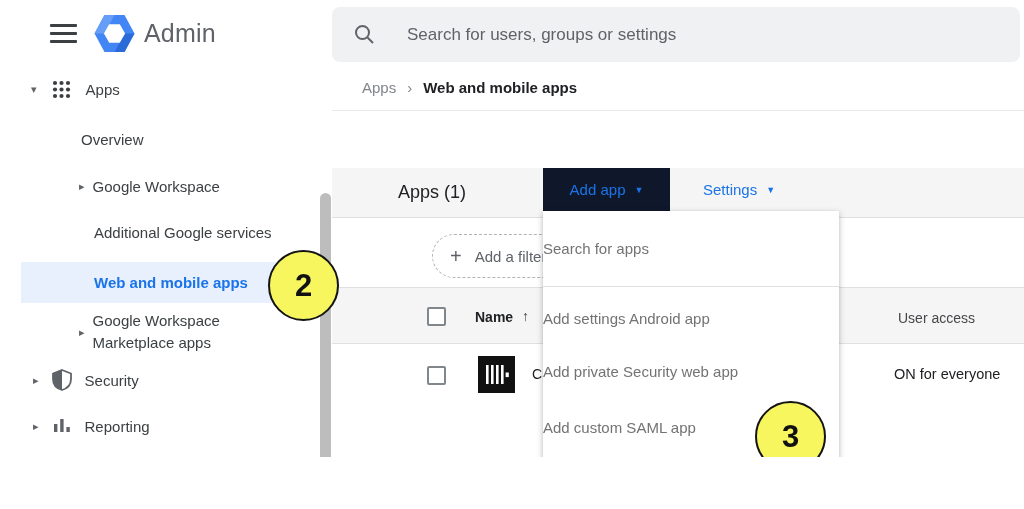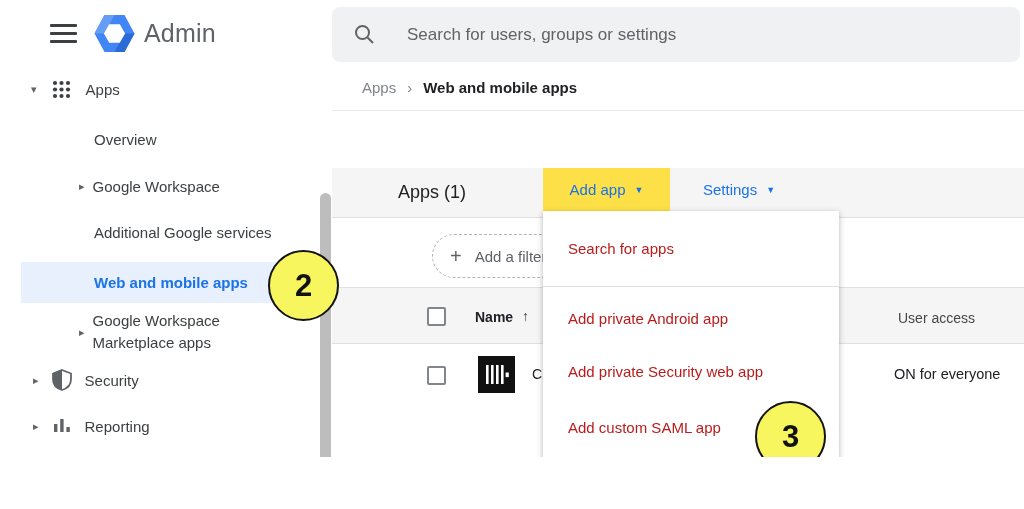--- a/index.html
+++ b/index.html
@@ -42,21 +42,21 @@
     left:21px; top:262px; width:295px; height:41px; background:#e8f0fe; z-index:1;
   }
   .selected-label { left:94px; top:274px; font-size:15px; font-weight:bold; color:#1a73e8; z-index:2; cursor:pointer; }
   .two-line { line-height:22px; width:175px; }
   .scrollbar { left:320px; top:193px; width:11px; height:316px; background:#bdbdbd; border-radius:6px 6px 0 0; z-index:3; cursor:grab; }
 
   
   .toolbar { left:332px; top:168px; width:692px; height:50px; background:#f5f5f5; border-bottom:1px solid #e0e0e0; }
   .apps-count { left:398px; top:182px; font-size:18px; color:#202124; }
   .addapp-btn {
-    left:543px; top:168px; width:127px; height:43px; background:#fde047;
+    left:543px; top:168px; width:127px; height:43px; background:#0f172a;
     display:flex; align-items:center; justify-content:center; gap:9px; cursor:pointer;
   }
   .blue-label { color:#1a73e8; font-size:15px; }
   .blue-caret { color:#1a73e8; font-size:9px; line-height:1; padding-top:2px; }
   .settings-btn { left:697px; top:168px; height:43px; display:flex; align-items:center; gap:9px; cursor:pointer; padding:0 6px; }
 
   
   .filter-divider { left:332px; top:287px; width:692px; height:1px; background:#e0e0e0; }
   .filter-pill {
     left:432px; top:234px; width:150px; height:44px; border:1.5px dashed #b0b4b8;
@@ -75,21 +75,21 @@
   .useraccess-head { left:898px; top:310px; font-size:14px; color:#444649; }
   .app-icon { left:478px; top:356px; width:37px; height:37px; }
   .app-name-partial { left:532px; top:366px; font-size:14px; color:#202124; }
   .useraccess-val { left:894px; top:366px; font-size:14.5px; color:#202124; }
 
   
   .menu {
     left:543px; top:211px; width:296px; height:260px; background:#fff; z-index:5;
     box-shadow:0 2px 6px rgba(0,0,0,0.28), 0 0 1px rgba(0,0,0,0.15); border-radius:1px;
   }
-  .menu-item { display:flex; align-items:center; padding-left:25px; font-size:15px; color:#b91c1c; cursor:pointer; }
+  .menu-item { display:flex; align-items:center; font-size:15px; color:#737373; cursor:pointer; }
   .menu-item-first { height:76px; border-bottom:1px solid #e0e0e0; }
   .menu-item-std { height:56px; }
   .menu-pad-top { padding-top:7px; }
 
   
   .num-circle {
     width:71px; height:71px; border-radius:50%; background:#f7f65f; border:2.4px solid #141414;
     display:flex; align-items:center; justify-content:center;
     font-size:31px; font-weight:bold; color:#111; z-index:10;
   }
@@ -149,21 +149,21 @@
           <circle cx="9.5" cy="9.5" r="2.1"></circle>
           <circle cx="16" cy="9.5" r="2.1"></circle>
         <circle cx="3" cy="16" r="2.1"></circle>
           <circle cx="9.5" cy="16" r="2.1"></circle>
           <circle cx="16" cy="16" r="2.1"></circle>
       </svg>
     </span>
     <span>Apps</span>
   </div>
 
-  <div class="abs side-row" style="left:94px; top:131px;">
+  <div class="abs side-row" style="left:81px; top:131px;">
     <span>Overview</span>
   </div>
 
   <div class="abs side-row" style="left:79px; top:178px; gap:8px;">
     <span class="caret-right">▸</span>
     <span>Google Workspace</span>
   </div>
 
   <div class="abs side-row" style="left:94px; top:224px;">
     <span>Additional Google services</span>
@@ -249,21 +249,21 @@
         <rect x="23" y="9" width="2.6" height="19" fill="#ffffff"></rect>
         <rect x="27.6" y="16.5" width="3.2" height="4.6" fill="#ffffff"></rect>
       </svg>
     </div>
     <div class="abs app-name-partial">C</div>
     <div class="abs useraccess-val">ON for everyone</div>
   </div>
 
   <div class="abs menu">
     <div class="menu-item menu-item-first">Search for apps</div>
-    <div class="menu-item menu-item-std menu-pad-top">Add private Android app</div>
+    <div class="menu-item menu-item-std menu-pad-top">Add settings Android app</div>
     <div class="menu-item menu-item-std">Add private Security web app</div>
     <div class="menu-item menu-item-std">Add custom SAML app</div>
   </div>
 
   <div class="abs num-circle circle-2">2</div>
   <div class="abs num-circle circle-3">3</div>
 
 </div>
 
 </body></html>

